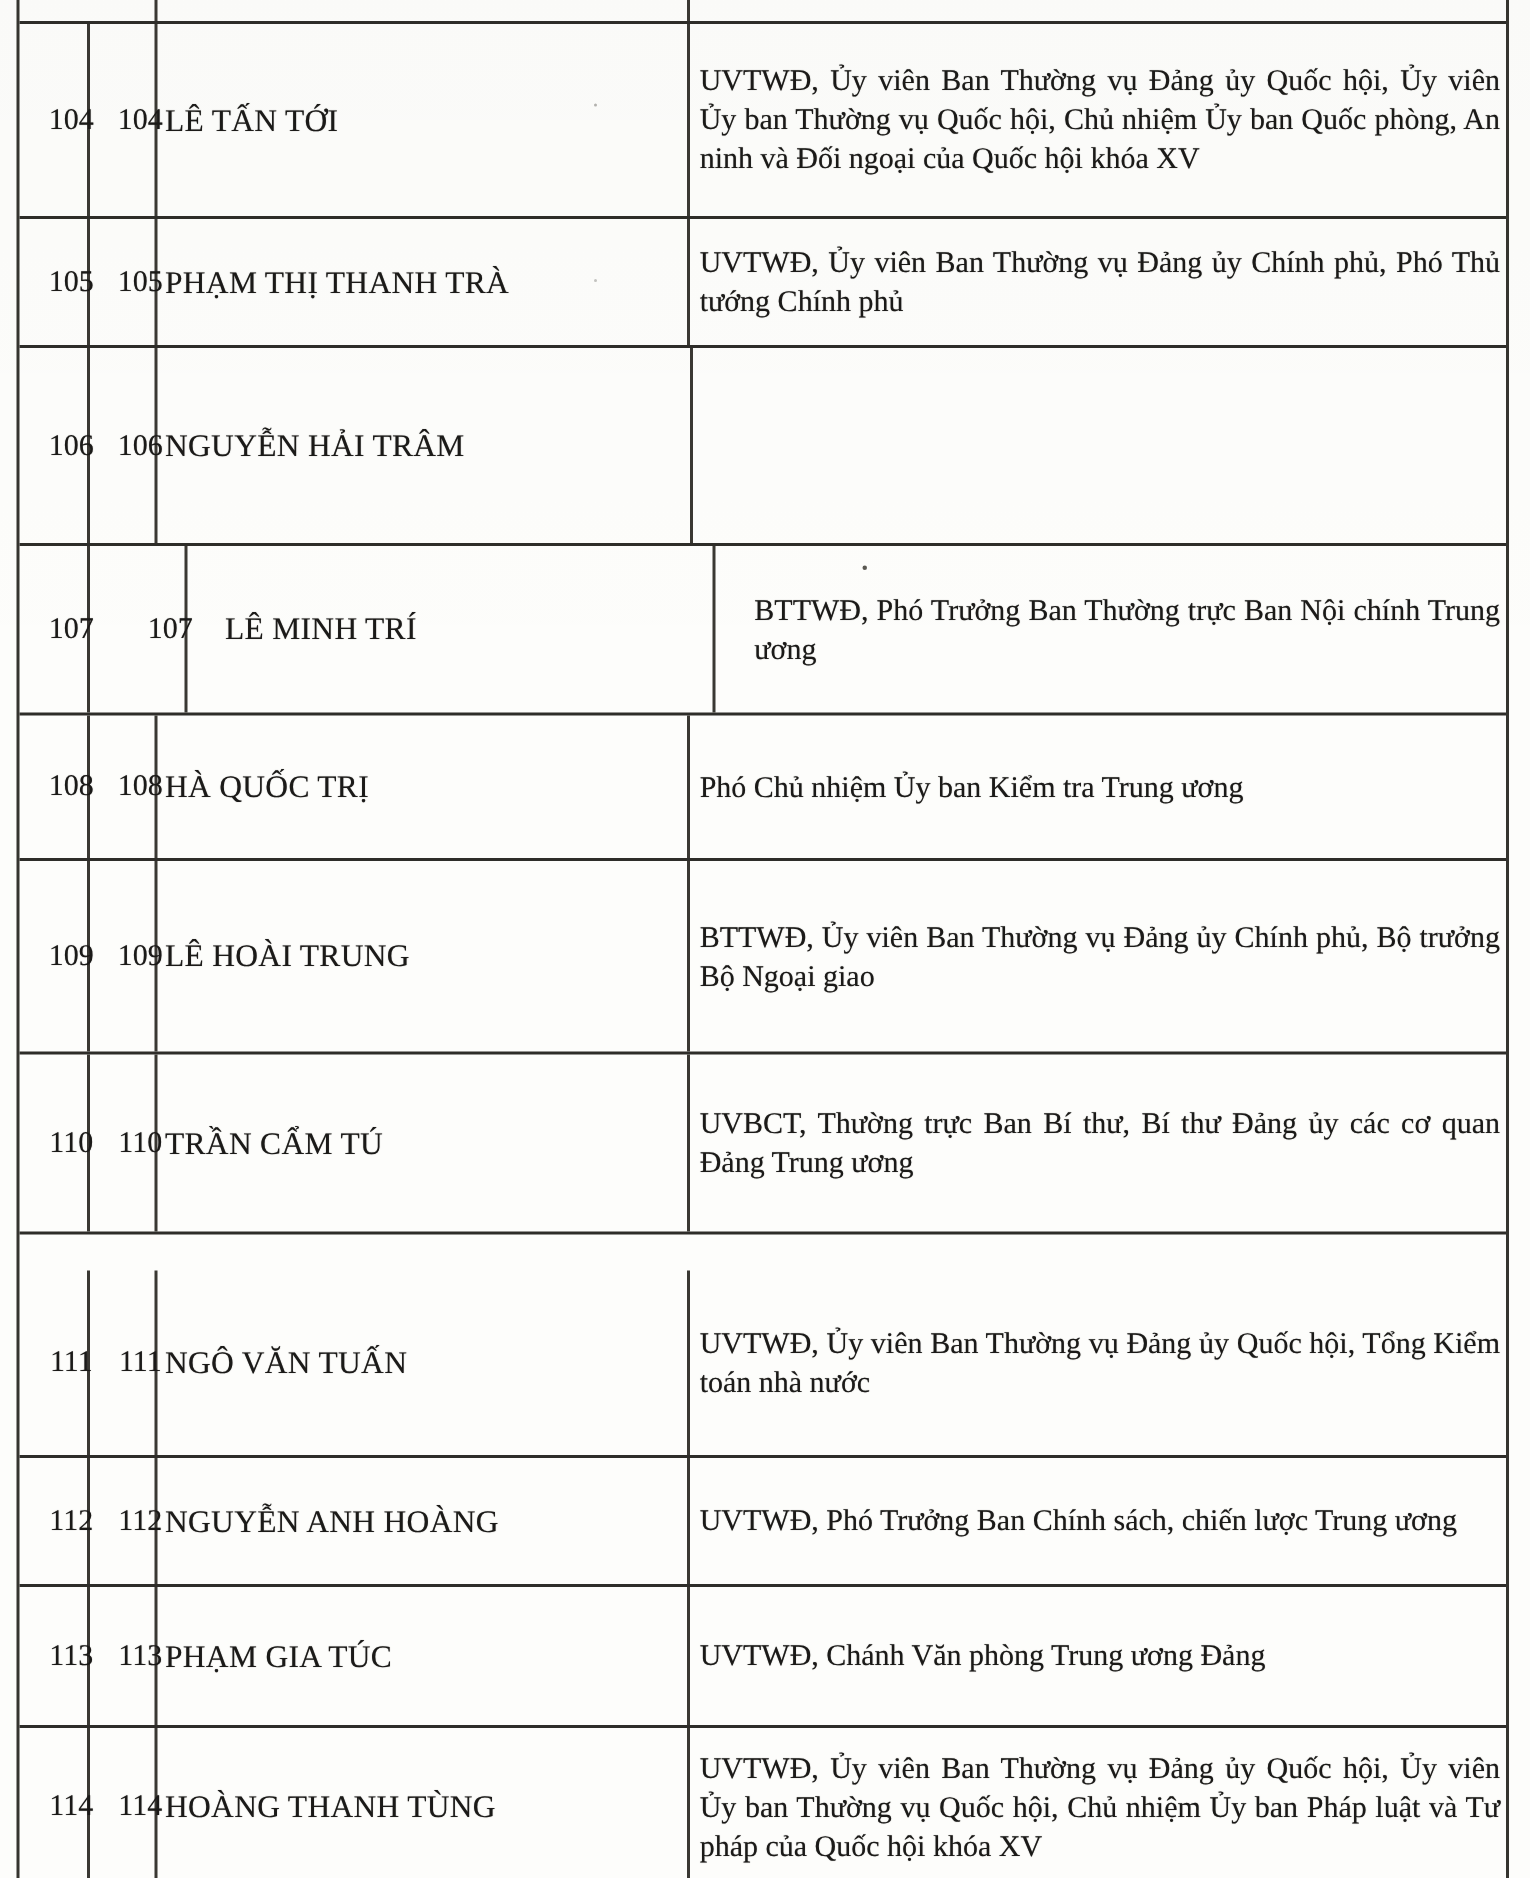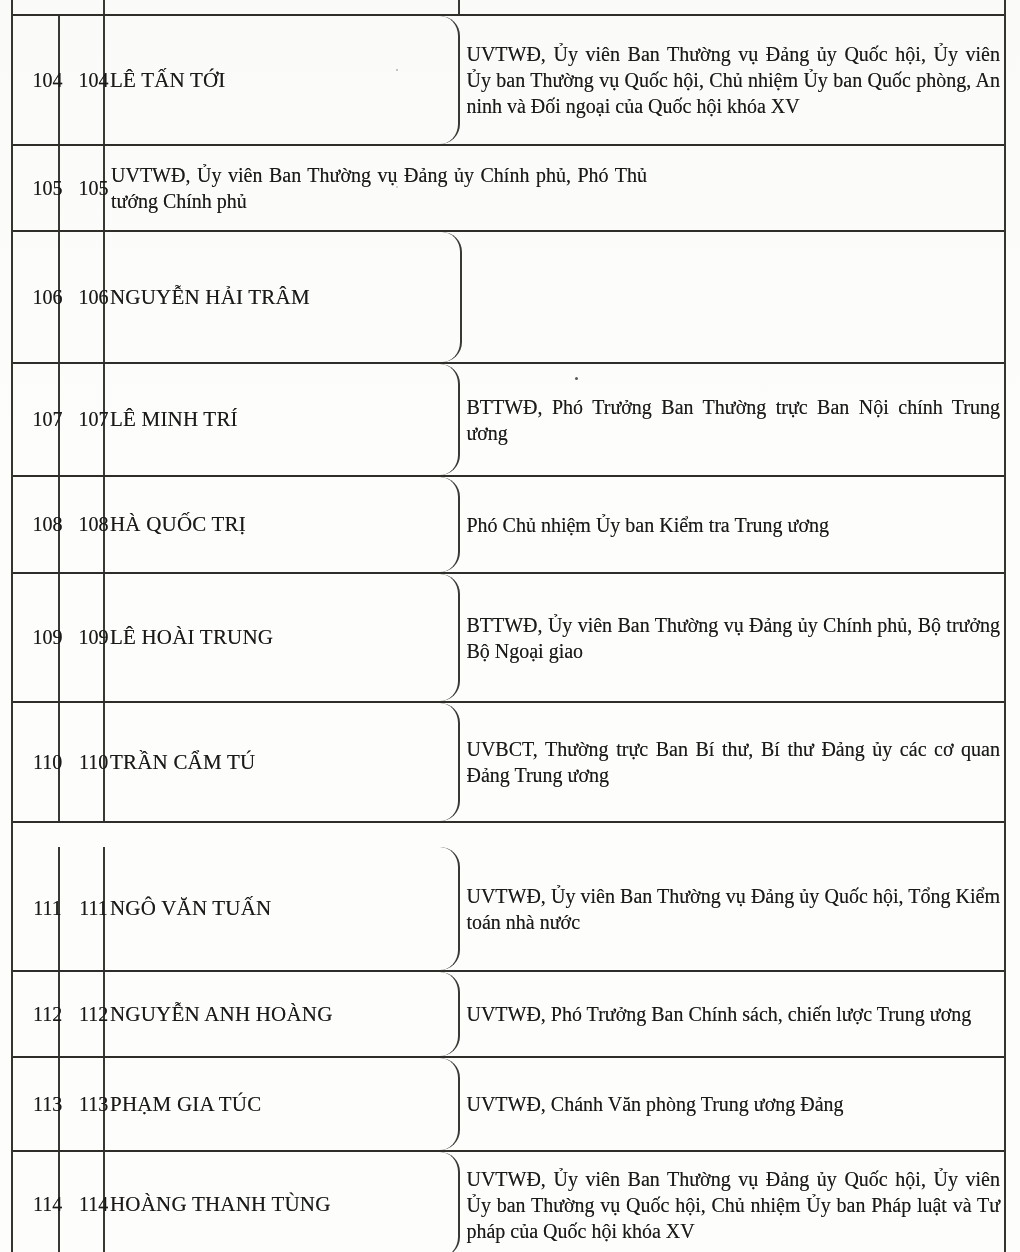--- a/index.html
+++ b/index.html
@@ -39,21 +39,20 @@
     text-shadow: 0 0 0.6px rgba(27,26,24,0.55);
   }
   .divr { border-right: 2px solid #3a3833; padding-left: 24px; }
   .c-no  { width: 47px; justify-content: center; font-size: 20px; }
   .c-no2 { width: 45px; justify-content: center; font-size: 20px; }
   .c-name {
     width: 357px;
     padding: 2px 4px 2px 5px;
     font-size: 21px;
     letter-spacing: 0.2px;
-    border-radius: 20px;
   }
   .c-pos {
     width: 546px;
     padding: 4px 4px 4px 6px;
   }
   .c-pos .pos-text {
     font-size: 20px;
     line-height: 26px;
     text-align: justify;
     text-align-last: left;
@@ -84,30 +83,31 @@
           <div class="cell c-no divr">104</div>
           <div class="cell c-no2 divr">104</div>
           <div class="cell c-name divr">LÊ TẤN TỚI</div>
           <div class="cell c-pos">
             <span class="pos-text">UVTWĐ, Ủy viên Ban Thường vụ Đảng ủy Quốc hội, Ủy viên Ủy ban Thường vụ Quốc hội, Chủ nhiệm Ủy ban Quốc phòng, An ninh và Đối ngoại của Quốc hội khóa XV</span>
           </div>
         </div>
         <div class="row" style="height: 86px;">
           <div class="cell c-no divr">105</div>
           <div class="cell c-no2 divr">105</div>
+          <div class="cell c-name divr">PHẠM THỊ THANH TRÀ</div>
           <div class="cell c-pos">
             <span class="pos-text">UVTWĐ, Ủy viên Ban Thường vụ Đảng ủy Chính phủ, Phó Thủ tướng Chính phủ</span>
           </div>
         </div>
         <div class="row" style="height: 132px;">
           <div class="cell c-no divr">106</div>
           <div class="cell c-no2 divr">106</div>
           <div class="cell c-name divr">NGUYỄN HẢI TRÂM</div>
         </div>
-        <div class="row" style="height: 113px;">
+        <div class="row" style="height: 113px; gap: 20px;">
           <div class="cell c-no divr">107</div>
           <div class="cell c-no2 divr">107</div>
           <div class="cell c-name divr">LÊ MINH TRÍ</div>
           <div class="cell c-pos">
             <span class="pos-text">BTTWĐ, Phó Trưởng Ban Thường trực Ban Nội chính Trung ương</span>
           </div>
         </div>
         <div class="row" style="height: 97px;">
           <div class="cell c-no divr">108</div>
           <div class="cell c-no2 divr">108</div>

